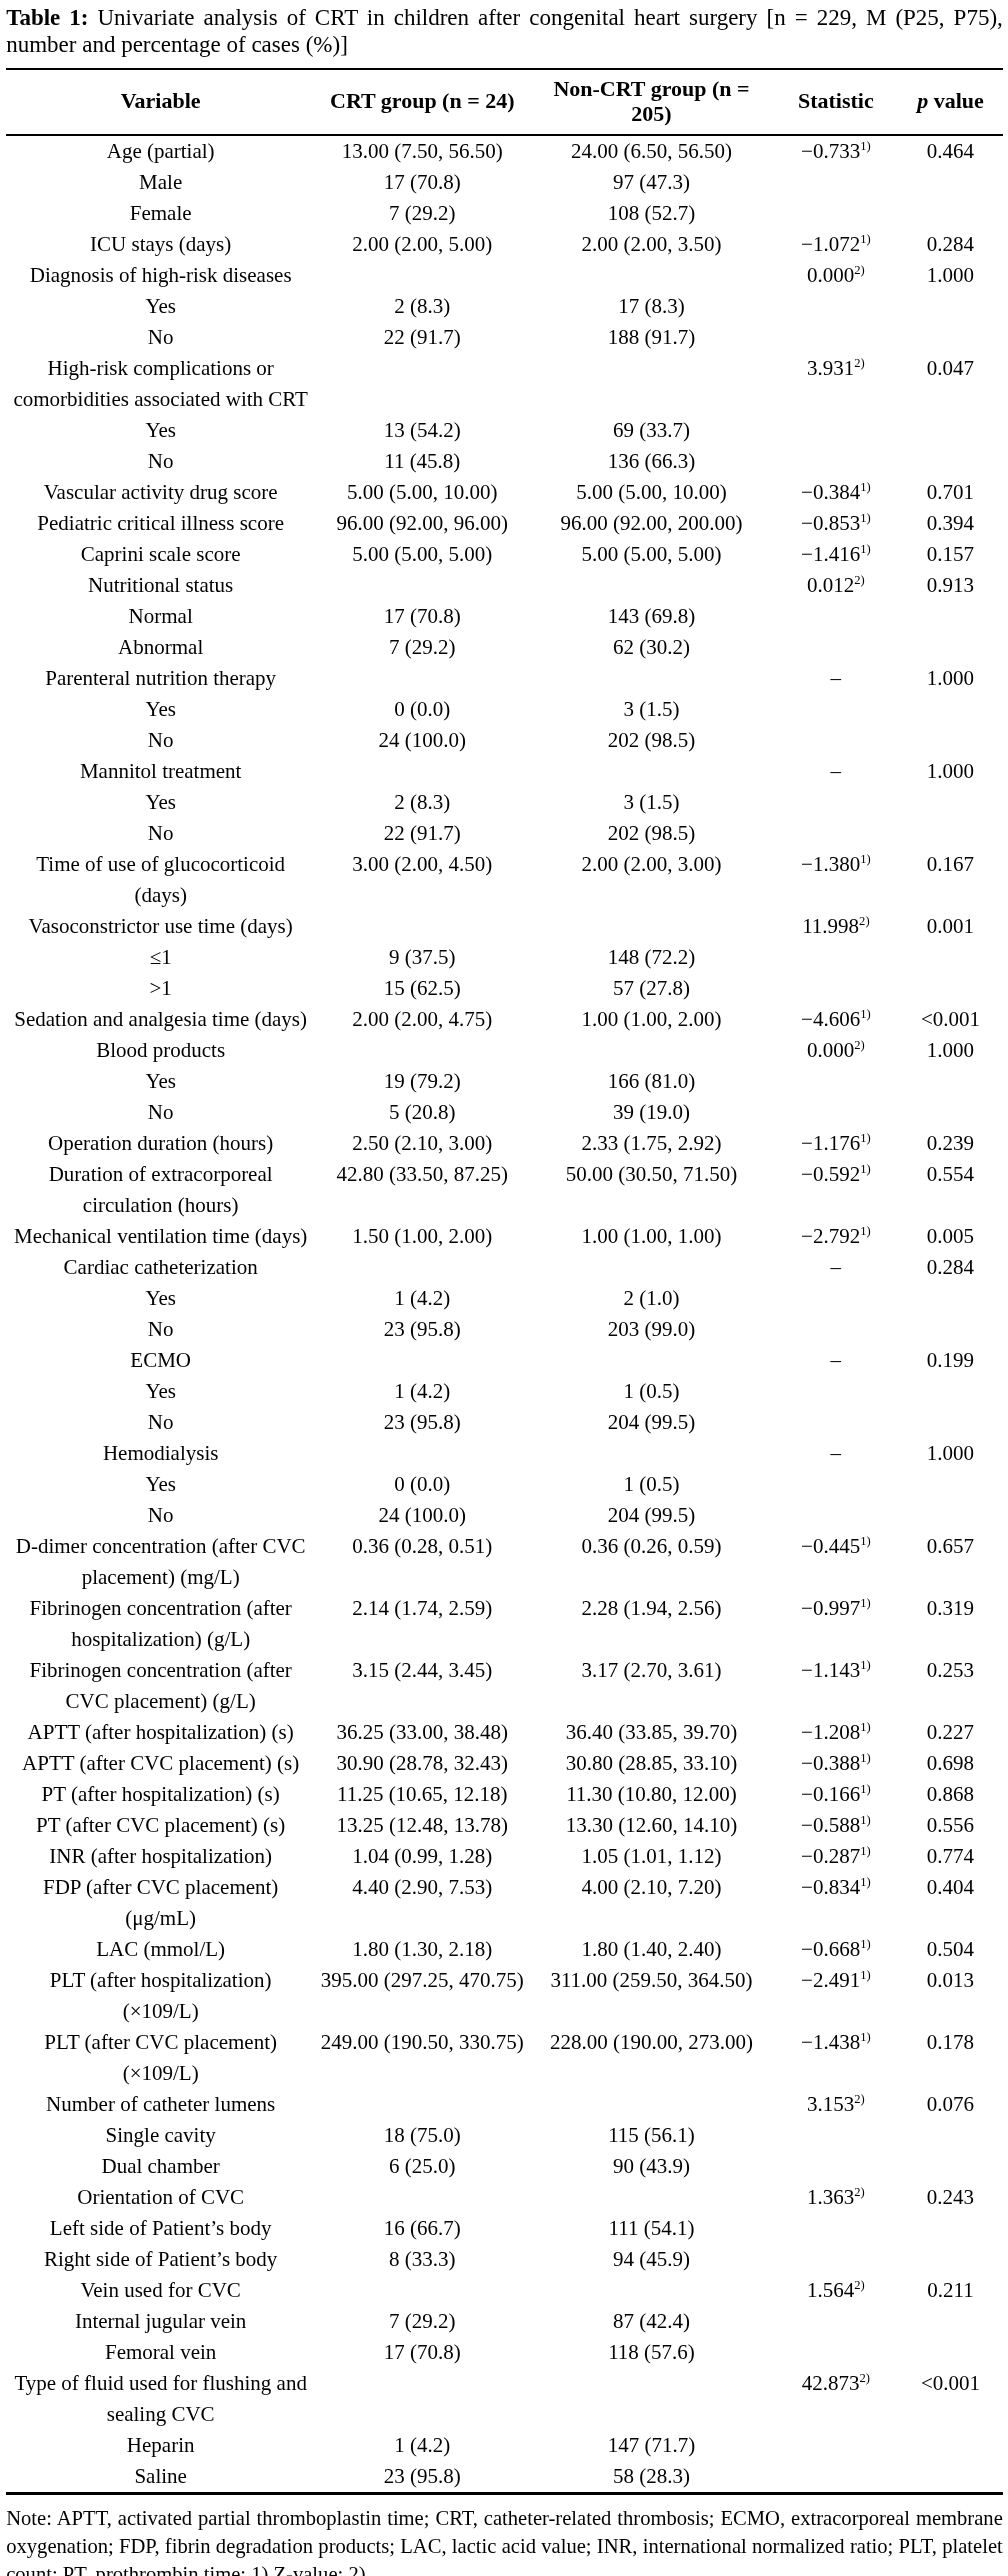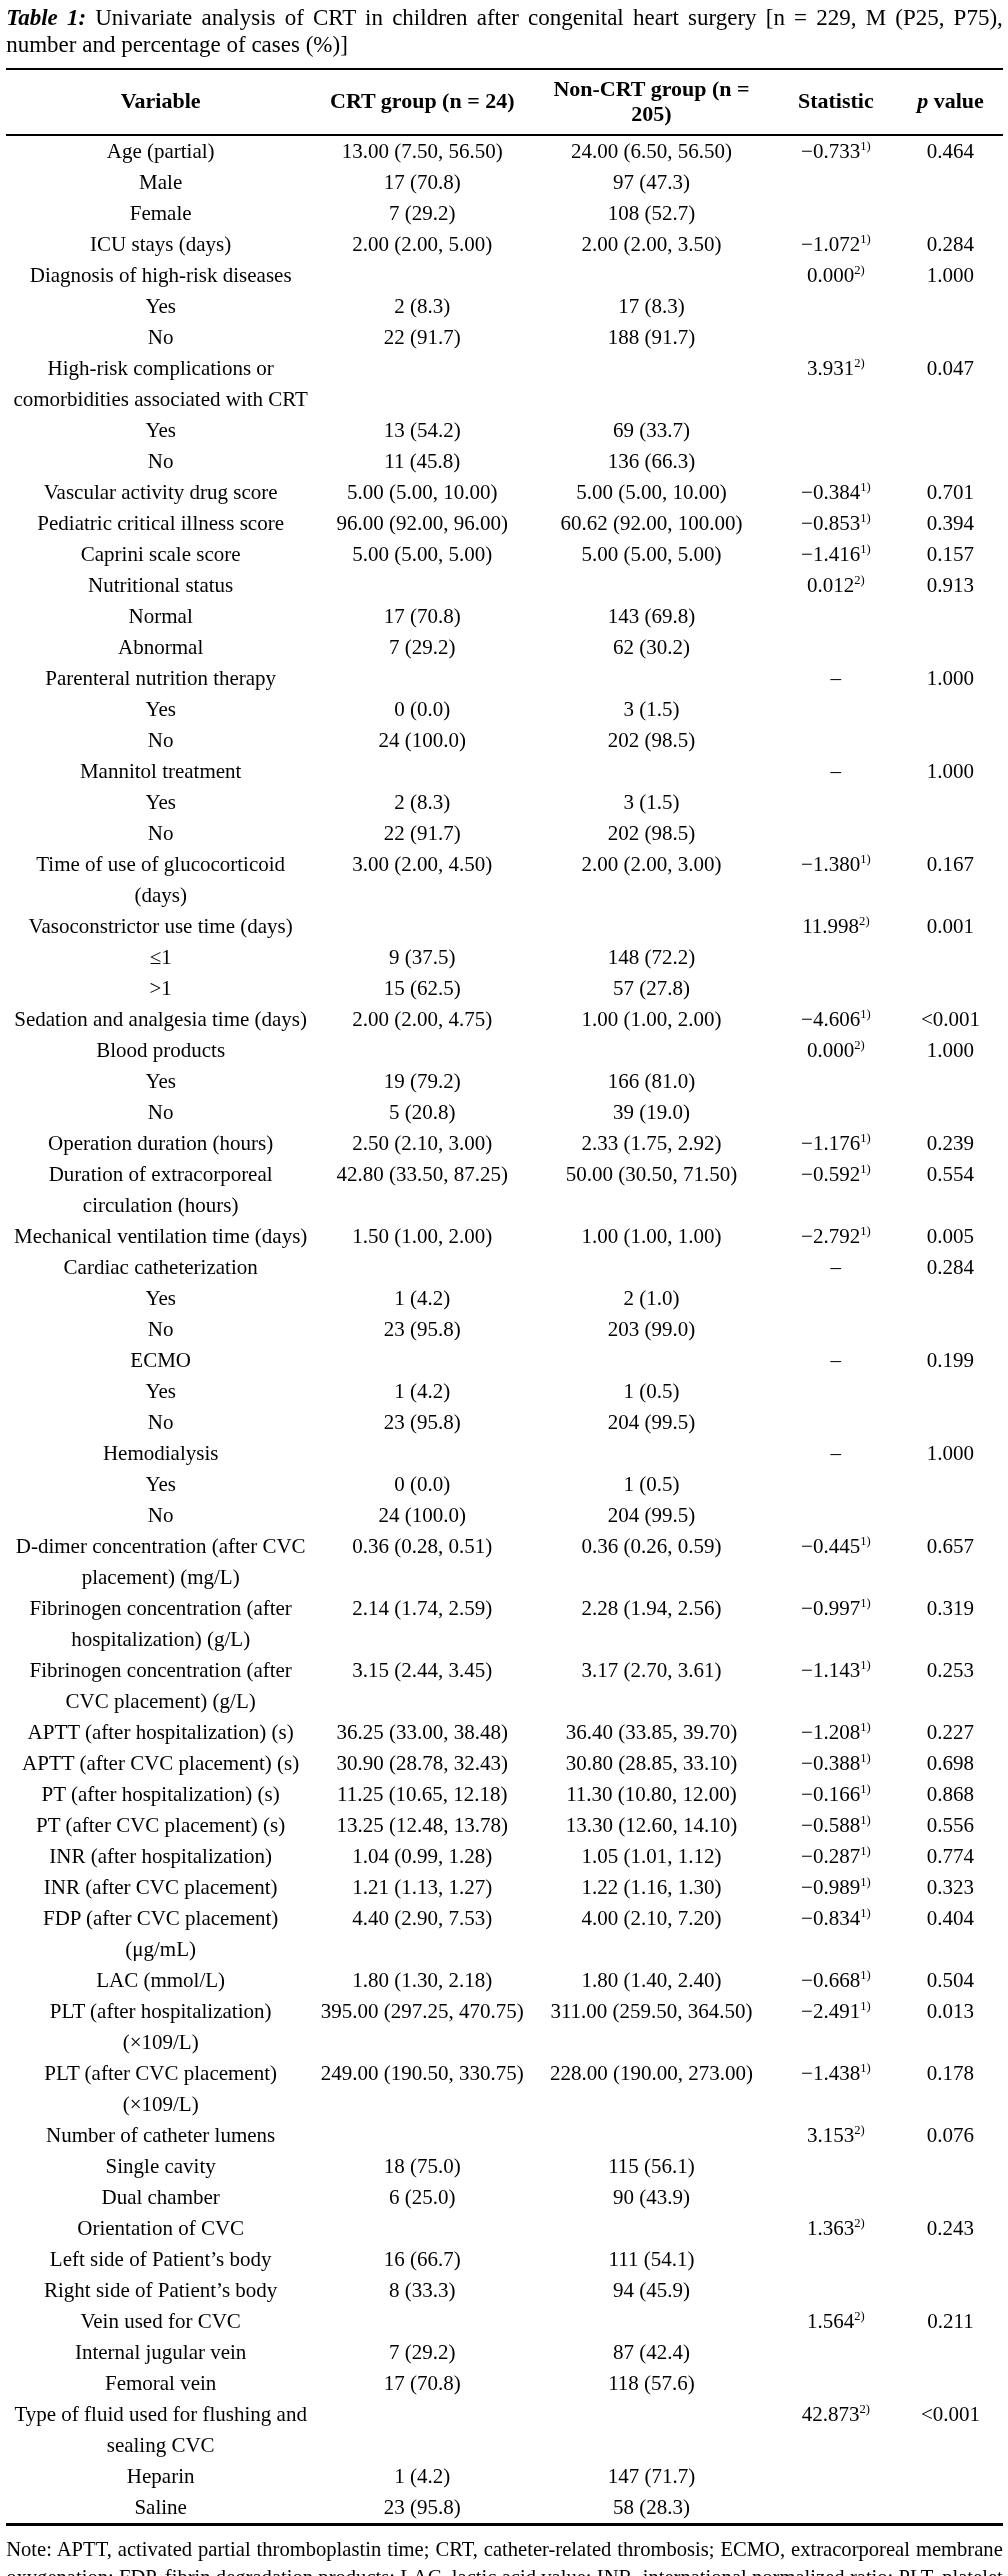--- a/index.html
+++ b/index.html
@@ -11,21 +11,21 @@
     background: #ffffff;
     color: #000000;
     font-family: "Liberation Serif", "DejaVu Serif", serif;
   }
   .title {
     font-size: 23px;
     line-height: 1.18;
     text-align: justify;
     margin: 0 0 9.3px 0;
   }
-  .title b { font-weight: bold; font-style: italic; }
+  .title b { font-weight: bold; }
   table.univariate {
     width: 100%;
     border-collapse: collapse;
     border-top: 2.6px solid #000;
     border-bottom: 3.6px solid #000;
   }
   thead th {
     font-size: 22px;
     font-weight: bold;
     text-align: center;
@@ -151,21 +151,21 @@
         <tr>
           <td>Vascular activity drug score</td>
           <td>5.00 (5.00, 10.00)</td>
           <td>5.00 (5.00, 10.00)</td>
           <td><span>−0.384</span><sup>1)</sup></td>
           <td>0.701</td>
         </tr>
         <tr>
           <td>Pediatric critical illness score</td>
           <td>96.00 (92.00, 96.00)</td>
-          <td>60.62 (92.00, 100.00)</td>
+          <td>96.00 (92.00, 200.00)</td>
           <td><span>−0.853</span><sup>1)</sup></td>
           <td>0.394</td>
         </tr>
         <tr>
           <td>Caprini scale score</td>
           <td>5.00 (5.00, 5.00)</td>
           <td>5.00 (5.00, 5.00)</td>
           <td><span>−1.416</span><sup>1)</sup></td>
           <td>0.157</td>
         </tr>
@@ -422,27 +422,20 @@
           <td>0.556</td>
         </tr>
         <tr>
           <td>INR (after hospitalization)</td>
           <td>1.04 (0.99, 1.28)</td>
           <td>1.05 (1.01, 1.12)</td>
           <td><span>−0.287</span><sup>1)</sup></td>
           <td>0.774</td>
         </tr>
         <tr>
-          <td>INR (after CVC placement)</td>
-          <td>1.21 (1.13, 1.27)</td>
-          <td>1.22 (1.16, 1.30)</td>
-          <td><span>−0.989</span><sup>1)</sup></td>
-          <td>0.323</td>
-        </tr>
-        <tr>
           <td>FDP (after CVC placement) (μg/mL)</td>
           <td>4.40 (2.90, 7.53)</td>
           <td>4.00 (2.10, 7.20)</td>
           <td><span>−0.834</span><sup>1)</sup></td>
           <td>0.404</td>
         </tr>
         <tr>
           <td>LAC (mmol/L)</td>
           <td>1.80 (1.30, 2.18)</td>
           <td>1.80 (1.40, 2.40)</td>

